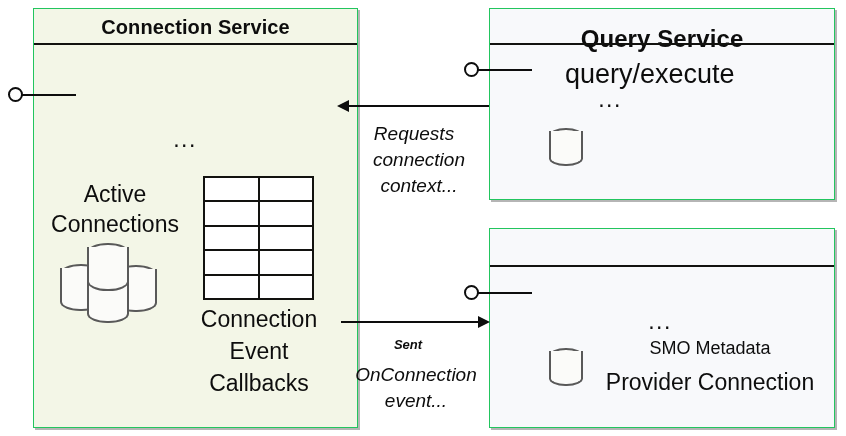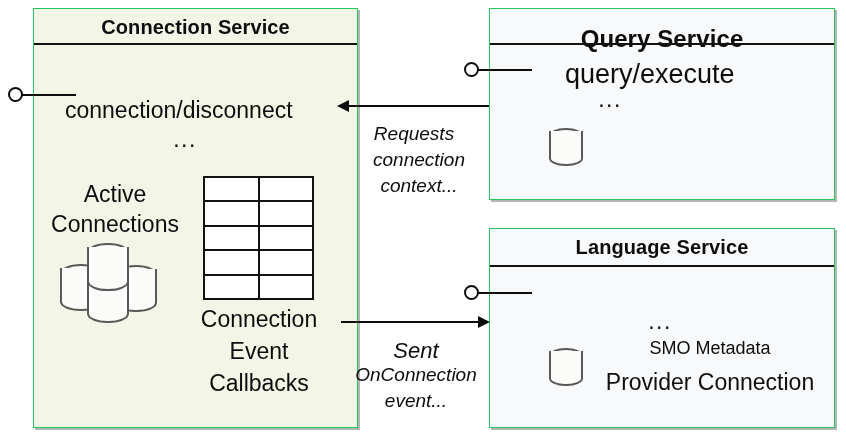--- a/index.html
+++ b/index.html
@@ -60,21 +60,20 @@
 <div class="canvas">
 
   <div class="box green" style="left:33px;top:8px;width:325px;height:420px;">
     <div class="box-title" style="height:36px;font-size:20px;">Connection Service</div>
     <div class="box-title-rule" style="top:34px;"></div>
   </div>
 
   <div class="lolli-stem" style="left:22px;top:94px;width:54px;"></div>
   <div class="lolli-ball" style="left:8px;top:87px;width:15px;height:15px;"></div>
 
-  <div class="txt" style="left:65px;top:96px;font-size:23px;">connection/disconnect</div>
   <div class="ellipsis" style="left:120px;top:126px;width:130px;font-size:23px;">...</div>
 
   <div class="txt center" style="left:40px;top:180px;width:150px;font-size:23px;">Active</div>
   <div class="txt center" style="left:40px;top:210px;width:150px;font-size:23px;">Connections</div>
 
   <div style="position:absolute;left:55px;top:243px;width:112px;height:80px;">
     <div class="cyl" style="left:32px;top:0px;width:42px;height:48px;"></div>
     <div class="cyl" style="left:5px;top:21px;width:42px;height:47px;">
         <div class="top"></div>
         <div class="body"></div>
@@ -121,21 +120,20 @@
 
   <div class="txt" style="left:553px;top:58px;font-size:27px;margin-left:12px;">query/execute</div>
   <div class="ellipsis" style="left:560px;top:86px;width:100px;font-size:23px;">...</div>
 
   <div class="cyl" style="left:549px;top:128px;width:34px;height:38px;">
     <div class="top"></div>
       <div class="body"></div>
   </div>
 
   <div class="box gray" style="left:489px;top:228px;width:346px;height:200px;">
-    <div class="box-title" style="height:37px;font-size:20px;">Language Service</div>
     <div class="box-title-rule" style="top:36px;"></div>
   </div>
 
   <div class="lolli-stem" style="left:478px;top:292px;width:54px;"></div>
   <div class="lolli-ball" style="left:464px;top:285px;width:15px;height:15px;"></div>
 
   <div class="ellipsis" style="left:610px;top:308px;width:100px;font-size:23px;">...</div>
 
   <div class="cyl" style="left:549px;top:348px;width:34px;height:38px;">
     <div class="top"></div>
@@ -145,17 +143,17 @@
   <div class="txt center" style="left:596px;top:368px;width:228px;font-size:23px;">Provider Connection</div>
 
   <div class="arrow-line" style="left:348px;top:105px;width:141px;"></div>
   <div class="arrow-head left" style="left:337px;top:100px;"></div>
   <div class="label-ital" style="left:353px;top:122px;width:122px;font-size:19px;">Requests</div>
   <div class="label-ital" style="left:358px;top:148px;width:122px;font-size:19px;">connection</div>
   <div class="label-ital" style="left:358px;top:174px;width:122px;font-size:19px;">context...</div>
 
   <div class="arrow-line" style="left:341px;top:321px;width:139px;"></div>
   <div class="arrow-head right" style="left:478px;top:316px;"></div>
-  <div class="label-ital" style="left:349px;top:337px;width:134px;font-size:22px;">Sent</div>
+  <div class="label-ital" style="left:341px;top:337px;width:134px;font-size:13px;font-weight:bold;">Sent</div>
   <div class="label-ital" style="left:349px;top:389px;width:134px;font-size:19px;">event...</div>
   <div class="label-ital" style="left:349px;top:363px;width:134px;font-size:19px;">OnConnection</div>
 
 </div>
 
 </body></html>

